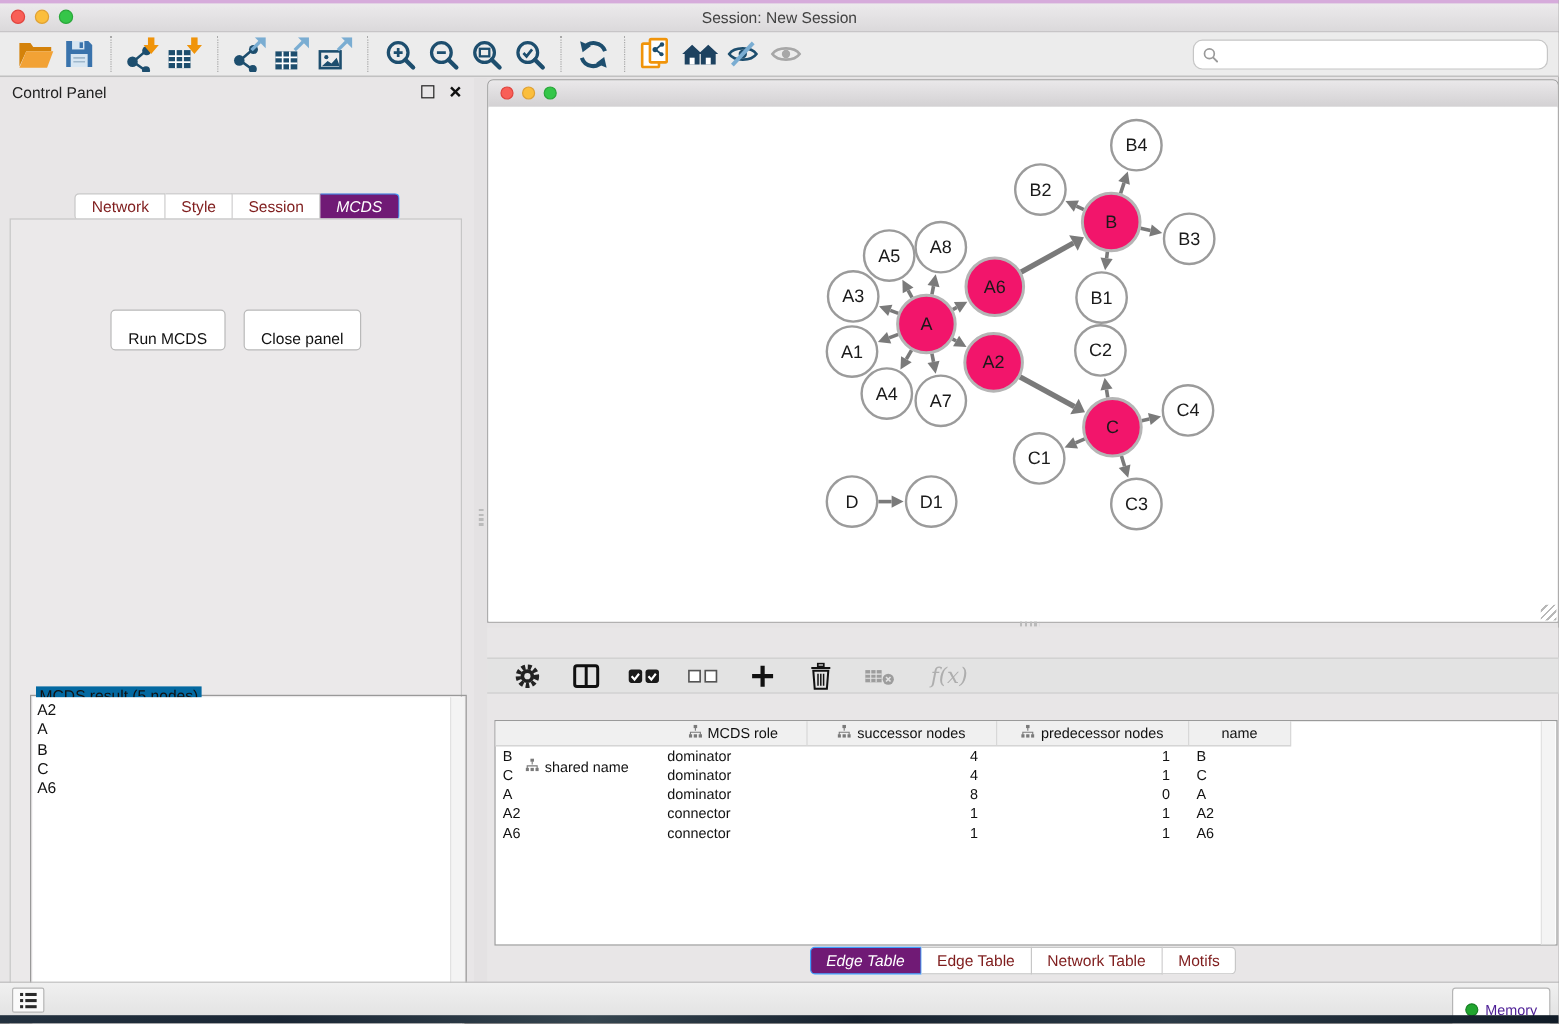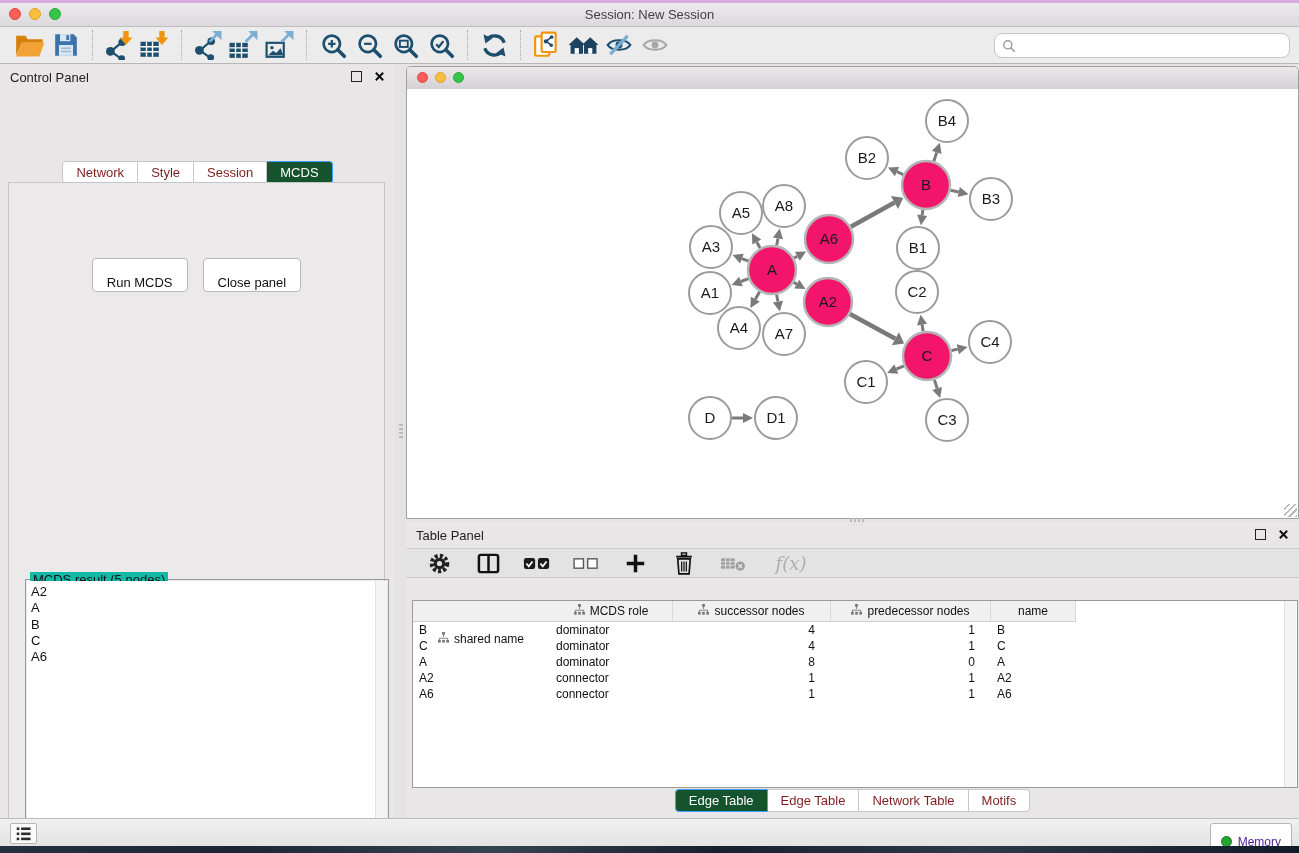--- a/index.html
+++ b/index.html
@@ -30,35 +30,35 @@
   .control-panel{position:absolute;left:0;top:65px;width:395px;height:753px;background:#e8e6e7;}
   .panel-head{position:absolute;left:0;top:0;width:100%;height:24px;text-decoration:underline;}
   .panel-title{position:absolute;left:10px;top:5px;font-size:13px;color:#222;}
   .win-btns{position:absolute;right:10px;top:6px;display:flex;gap:12px;align-items:center;}
   .float-btn{width:9px;height:9px;border:1.6px solid #222;background:none;display:inline-block;}
   .cp-tabs{position:absolute;left:0;top:96px;width:100%;display:flex;justify-content:center;}
   .seg{height:21px;line-height:21px;padding:0 13px;font-size:13px;background:#fff;color:#7f1d1d;
     border:1px solid #c7c7c7;border-left:none;white-space:nowrap;}
   .seg:first-child{border-left:1px solid #c7c7c7;border-radius:4px 0 0 4px;}
   .seg:last-child{border-radius:0 4px 4px 0;}
-  .seg.selected{background:#14532d;border-color:#3f9efd;color:#fff;}
+  .seg.selected{background:#701a75;border-color:#3f9efd;color:#fff;font-style:italic;}
   .cp-content{position:absolute;left:8px;top:117px;width:377px;height:688px;background:#ebe9ea;
     border:1px solid #c6c6c6;box-sizing:border-box;}
   .opt-label{position:absolute;left:0;top:21px;width:100%;text-align:center;font-size:13px;color:#111;}
   .combo{position:absolute;left:35px;top:43px;width:312px;height:22px;background:#fff;border:1px solid #b4b4b4;
     border-radius:4px;box-sizing:border-box;font-size:13px;color:#111;display:flex;align-items:center;padding-left:8px;}
   .combo-step{position:absolute;right:1px;top:1px;width:18px;height:18px;border-radius:3px;
     background:linear-gradient(#6db3fb,#2f86f6);display:flex;flex-direction:column;align-items:center;justify-content:center;gap:2px;}
   .car-up{width:0;height:0;border-left:4px solid transparent;border-right:4px solid transparent;border-bottom:4px solid #fff;}
   .car-dn{width:0;height:0;border-left:4px solid transparent;border-right:4px solid transparent;border-top:4px solid #fff;}
   .cp-buttons{position:absolute;left:0;top:75px;width:100%;display:flex;justify-content:center;gap:15px;}
   .mac-btn{height:21px;padding:16px 14px;background:#fff;border:1px solid #b9b9b9;border-radius:4px;
     font-size:13px;color:#111;font-family:"Liberation Sans",sans-serif;}
   .result-box{position:absolute;left:16px;top:396px;width:362px;height:334px;border:1px solid #999;}
-  .result-title{position:absolute;top:-8px;left:4px;background:#14b8a6;padding:0 3px;font-size:13px;color:#111;}
+  .result-title{position:absolute;top:-8px;left:4px;background:#0369a1;padding:0 3px;font-size:13px;color:#111;}
   .result-list{position:absolute;left:1px;top:1px;right:1px;bottom:1px;background:#fff;overflow:hidden;
     font-size:13px;color:#111;padding:3px 0 0 4px;box-sizing:border-box;}
   .result-list div{line-height:16.3px;}
   .vtrack{position:absolute;top:1px;bottom:1px;right:1px;width:11px;background:#f4f4f4;border-left:1px solid #e2e2e2;}
   
   .vsplit{position:absolute;left:395px;top:65px;width:11px;height:753px;background:#e4e2e3;}
   .grip-v{position:absolute;left:399px;top:424px;width:4px;height:16px;
     background:repeating-linear-gradient(#bbb 0 2px,transparent 2px 4px);}
   
   .net-window{position:absolute;left:406px;top:66px;width:893px;height:453px;background:#fff;
@@ -441,29 +441,20 @@
             <circle cx="369" cy="329" r="21" fill="#FFFFFF" stroke="#9b9b9b" stroke-width="2"></circle>
             <text x="369" y="334" text-anchor="middle" font-size="15" font-family="&quot;Liberation Sans&quot;,sans-serif" fill="#1a1a1a">D1</text>
           </g>
         </svg>
       <div class="resize-grip"></div>
     </div>
     <div class="hgrip"></div>
   </div>
 
   <div class="table-panel">
-    <div class="panel-head">
-      <span class="panel-title">Table Panel</span>
-      <span class="win-btns">
-        <span class="float-btn"></span>
-        <svg width="11" height="11" viewBox="0 0 12 12">
-            <path d="M2 2l8 8M10 2l-8 8" stroke="#111" stroke-width="2.2"></path>
-          </svg>
-      </span>
-    </div>
     <div class="tp-toolbar">
         <button class="tpbtn">
           <svg width="23" height="23" viewBox="0 0 24 24">
             <circle cx="12" cy="12" r="8" fill="none" stroke="#222" stroke-width="4.4" stroke-dasharray="3.2 2.2"></circle>
             <circle cx="12" cy="12" r="6" fill="#222"></circle>
             <circle cx="12" cy="12" r="2.7" fill="#e3e3e3"></circle>
           </svg>
         </button>
         <button class="tpbtn">
           <svg width="23" height="23" viewBox="0 0 24 24">

